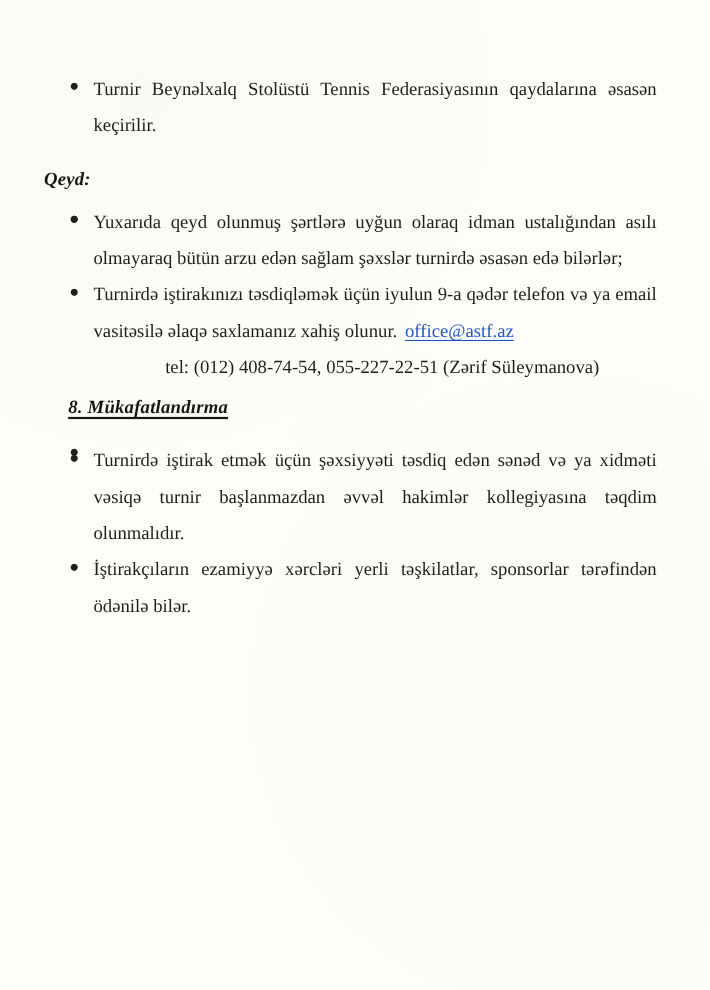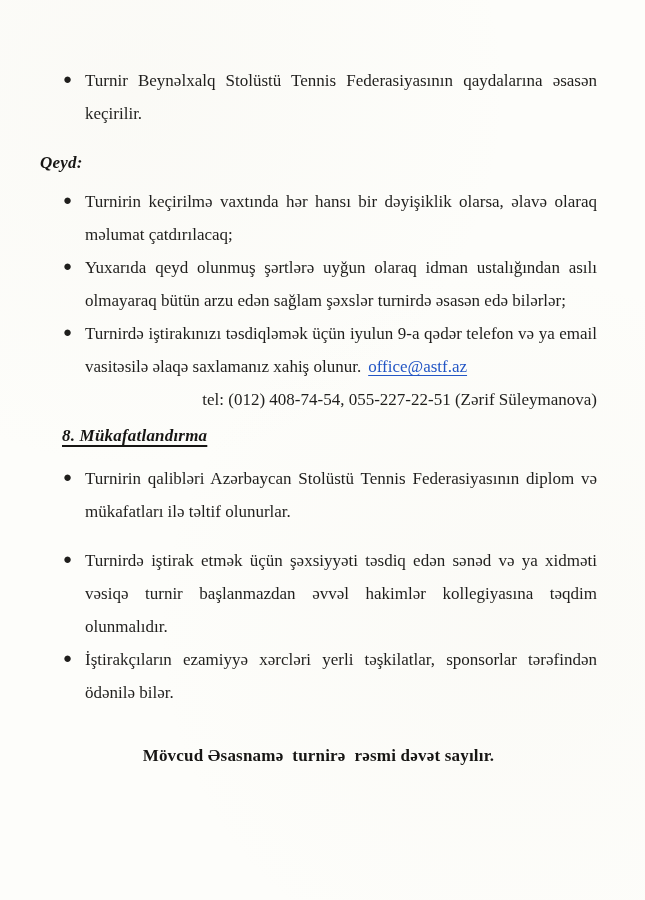--- a/index.html
+++ b/index.html
@@ -58,21 +58,21 @@
   }
   .gap-md { margin-top: 10px; }
   .gap-lg { margin-top: 16px; }
   a.email-link {
     color: #2356c5;
     text-underline-offset: 3px;
     margin-left: 7px;
     cursor: pointer;
   }
   .tel-line {
-    text-align: right;
+    text-align: center;
     margin-left: 13px;
   }
   .footer-statement {
     margin-top: 30px;
     text-align: center;
     font-weight: bold;
     white-space: pre-wrap;
     letter-spacing: 0.2px;
     color: #171614;
   }
@@ -84,45 +84,42 @@
 
   <div class="para bullet">
     <span class="dot">●</span>
     <span>Turnir Beynəlxalq Stolüstü Tennis Federasiyasının qaydalarına əsasən keçirilir.</span>
   </div>
 
   <div class="heading heading-plain">Qeyd:</div>
 
   <div class="para bullet">
     <span class="dot">●</span>
-    <span>Turnirin keçirilmə vaxtında hər hansı bir dəyişiklik olarsa, əlavə olaraq məlumat çatdırılacaq;</span>
   </div>
   <div class="para bullet">
     <span class="dot">●</span>
     <span>Yuxarıda qeyd olunmuş şərtlərə uyğun olaraq idman ustalığından asılı olmayaraq bütün arzu edən sağlam şəxslər turnirdə əsasən edə bilərlər;</span>
   </div>
 
   <div class="para bullet">
     <span class="dot">●</span>
     <span>Turnirdə iştirakınızı təsdiqləmək üçün iyulun 9-a qədər telefon və ya email vasitəsilə əlaqə saxlamanız xahiş olunur.</span><a class="email-link" href="#">office@astf.az</a>
     <div class="tel-line">tel: (012) 408-74-54, 055-227-22-51 (Zərif Süleymanova)</div>
   </div>
 
   <div class="heading heading-underlined">8. Mükafatlandırma</div>
 
   <div class="para bullet gap-md">
     <span class="dot">●</span>
-    <span>Turnirin qalibləri  Azərbaycan Stolüstü Tennis Federasiyasının  diplom və mükafatları ilə təltif olunurlar.</span>
   </div>
 
 
   <div class="para bullet gap-lg">
     <span class="dot">●</span>
     <span>Turnirdə iştirak etmək üçün şəxsiyyəti təsdiq edən sənəd və ya xidməti vəsiqə turnir başlanmazdan əvvəl hakimlər kollegiyasına təqdim olunmalıdır.</span>
   </div>
   <div class="para bullet">
     <span class="dot">●</span>
     <span>İştirakçıların ezamiyyə xərcləri yerli təşkilatlar, sponsorlar tərəfindən ödənilə bilər.</span>
   </div>
 
-  <div class="footer-statement">Mövcud Əsasnamə  turnirə  rəsmi dəvət sayılır.</div>
 
 </div>
 
 </body></html>

